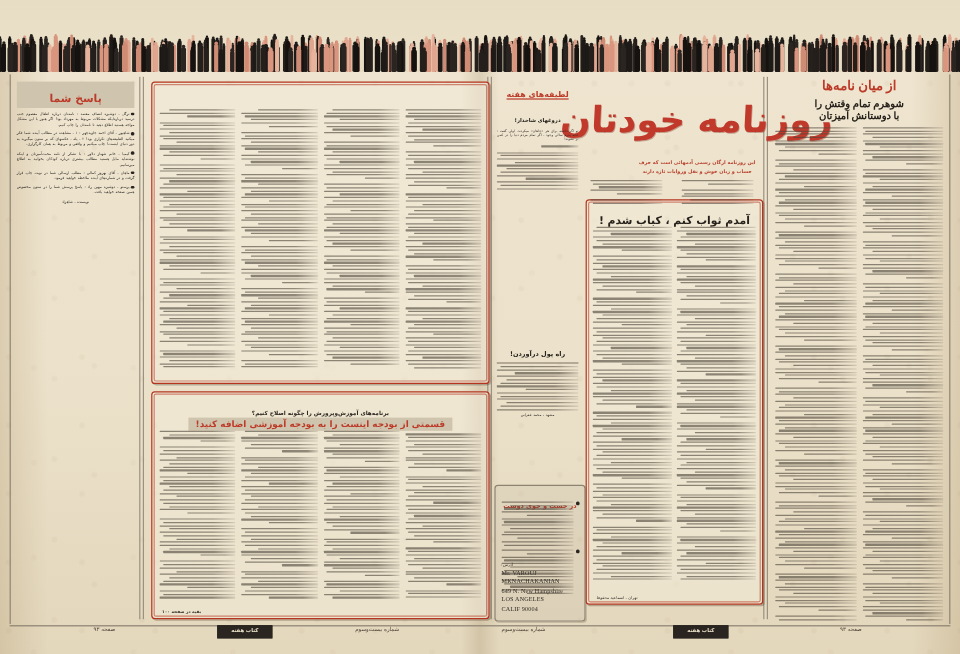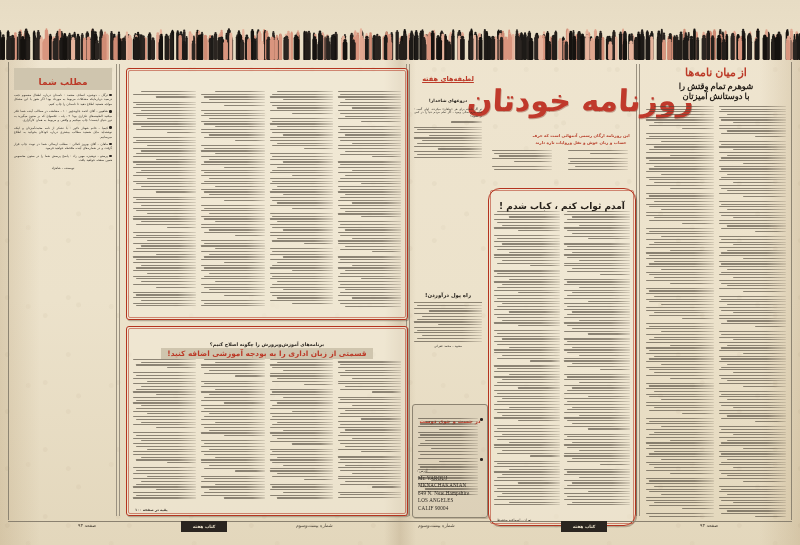--- a/index.html
+++ b/index.html
@@ -2057,21 +2057,21 @@
   <div id="masthead-title">
     <span>روزنامه خودتان</span>
   </div>
   <div id="masthead-sub">
     <div>این روزنامه ارگان رسمی آدمهائی است که حرف</div>
     <div>حساب و زبان خوش و نقل وروایات تازه دارند</div>
   </div>
 
   <div class="colbox" style="left:14px;top:68px;width:98px;height:446px;">
     <div style="background:#cfc5ae;text-align:center;padding:1.5px 0;margin-bottom:3px;">
-      <span style="color:#bc3a28;font-weight:bold;font-size:9px;">مطلب شما</span>
+      <span style="color:#bc3a28;font-weight:bold;font-size:9px;">پاسخ شما</span>
     </div>
     <div class="col-text" id="answer-items">
         <div style="margin-bottom: 3px;"><span class="bullet"></span><span>ترگل ـ دوشیزه انصاف معتمد : نامه‌تان درباره اطفال معصوم جنب درسید درباره‌ایکه مشکلات مربوط به مهرداد بود! اگر هنوز با این مشکل مواجه هستید اطلاع دهید تا نامه‌تان را چاپ کنیم.</span></div>
         <div style="margin-bottom: 3px;"><span class="bullet"></span><span>شاهپور ـ آقای احمد جاویدچهر : ۱ ـ مشاهده در مطالب آینده شما فکر میکنید الطبیعه‌های تکراری بود! ۲ ـ پله ـ عکسهای که بر ستون میگیرید به دور دنیای اینست! چاپ میکنیم و واقعی و مربوط به همان کارگزاری.</span></div>
         <div style="margin-bottom: 3px;"><span class="bullet"></span><span>کیمیا ـ خانم شهناز دلاور : با تشکر از نامه محبت‌آمیزتان و اینکه نوشته‌اید مایل هستید مطالب بیشتری درباره کودکان بخوانید به اطلاع میرسانیم.</span></div>
         <div style="margin-bottom: 3px;"><span class="bullet"></span><span>ماهان ـ آقای بهروز کمالی : مطلب ارسالی شما در نوبت چاپ قرار گرفت و در شماره‌های آینده ملاحظه خواهید فرمود.</span></div>
         <div style="margin-bottom: 3px;"><span class="bullet"></span><span>پرستو ـ دوشیزه مهین راد : پاسخ پرسش شما را در ستون مخصوص همین صفحه خواهید یافت.</span></div>
       </div>
     <div class="col-text" style="margin-top:3px;text-align:center;">نویسنده ـ شاهزاد</div>
   </div>
@@ -2407,21 +2407,21 @@
           <i class="s2"></i>
         </div>
     </div>
   </div>
 
   <div class="frame inner" style="left:126px;top:326px;width:280px;height:188px;">
     <div style="position:absolute;left:10px;top:4px;width:260px;text-align:center;">
       <span style="font-size:4.8px;color:#2b2620;font-weight:bold;">برنامه‌های آموزش‌وپرورش را چگونه اصلاح کنیم؟</span>
     </div>
     <div style="position:absolute;left:22px;top:14px;width:236px;text-align:center;">
-      <span class="hl-bar red" style="font-size:7.4px;">قسمتی از زبان اداری را به بودجه آموزشی اضافه کنید!</span>
+      <span class="hl-bar red" style="font-size:7.4px;">قسمتی از بودجه اینست را به بودجه آموزشی اضافه کنید!</span>
     </div>
     <div style="position:absolute;left:6px;top:32px;right:6px;bottom:12px;display:flex;gap:5px;">
       <div class="col-text lines" style="flex:1">
           <i class="gap"></i>
           <i class="s1"></i>
           <i class="s2"></i>
           <i class="s1"></i>
           <i class="s3"></i>
           <i class="s1"></i>
           <i class="s2"></i>
@@ -2703,21 +2703,21 @@
     <div style="position:absolute;left:4px;top:64px;font-size:3.4px;color:#2b2620;">آدرس :</div>
     <div class="addr" style="position:absolute;left:5px;top:70px;width:66px;" id="addr-lines">
         <div>Mr. VAROUJ</div>
         <div>MKNACHAKANIAN</div>
         <div>649 N. New Hampshire</div>
         <div>LOS  ANGELES</div>
         <div>CALIF 90004</div>
       </div>
   </div>
 
-  <div class="frame inner" style="left:488px;top:188px;width:146px;height:336px;border-radius:12px;">
+  <div class="frame inner" style="left:488px;top:166px;width:146px;height:336px;">
     <div style="position:absolute;left:6px;top:5px;width:134px;text-align:center;">
       <span style="color:#26211b;font-weight:bold;font-size:9px;letter-spacing:-.2px;">آمدم ثواب کنم ، کباب شدم !</span>
     </div>
     <div style="position:absolute;left:5px;top:22px;right:5px;bottom:12px;display:flex;gap:4px;">
       <div class="col-text lines" style="flex:1">
           <i class="s2"></i>
           <i class="s1"></i>
           <i class="s3"></i>
           <i class="s2"></i>
           <i class="s1"></i>

